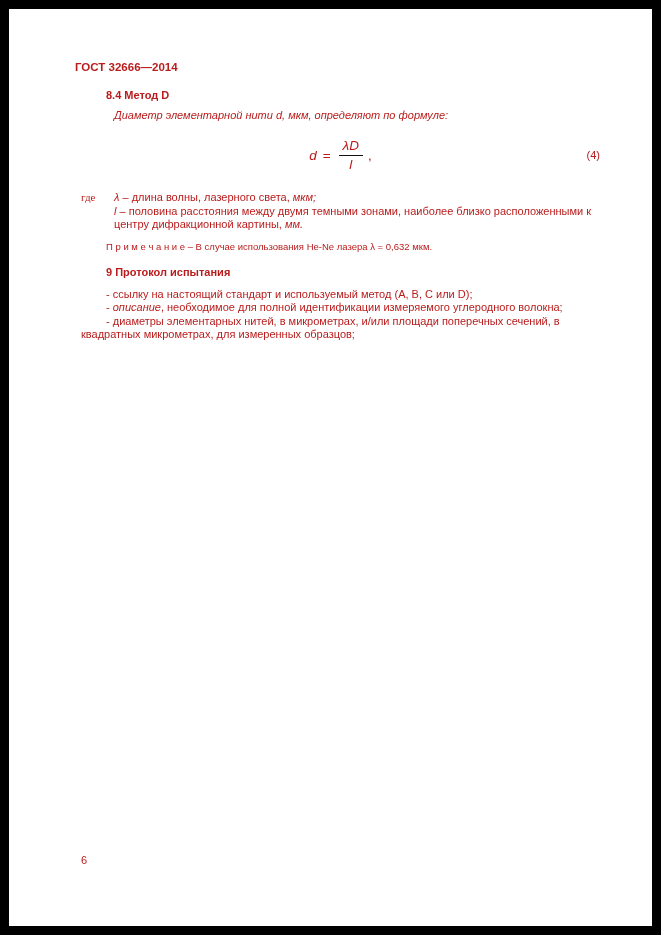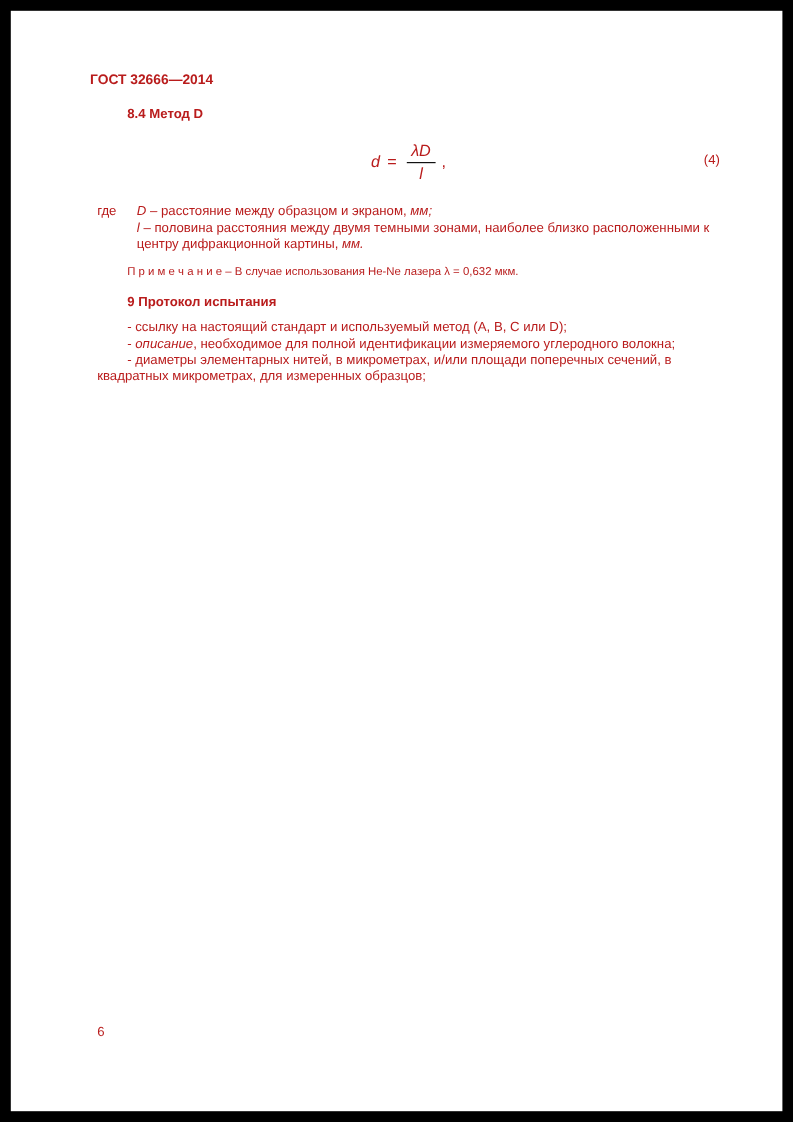--- a/index.html
+++ b/index.html
@@ -69,21 +69,21 @@
     position:absolute;
     right:0;
     top:12px;
     font-style:normal;
     font-size:11px;
   }
   .where {
     display:flex;
     margin-bottom:9px;
   }
-  .where-label { width:33px; flex-shrink:0; }
+  .where-label { width:33px; flex-shrink:0;font-family:Liberation Serif, serif; }
   .defs { flex:1; }
   .def { margin-bottom:0.5px; }
   .it { font-style:italic; }
   .note {
     font-size:9.5px;
     line-height:12px;
     text-indent:25px;
     margin-bottom:13px;
   }
   .sec9-heading {
@@ -106,38 +106,39 @@
 <body>
 
 <div class="frame">
   <div class="page">
     <div class="content">
 
       <div class="doc-header">ГОСТ 32666—2014</div>
 
       <div class="sec-heading">8.4 Метод D</div>
 
+      <div class="intro">Диаметр элементарной нити d, мкм, определяют по формуле:</div>
 
       <div class="formula-row">
         <span class="formula">
             <span>d</span>
             <span class="f-eq">=</span>
             <span class="frac">
               <span class="num">λD</span>
               <span class="den">l</span>
             </span>
             <span class="f-comma">,</span>
           </span>
         <span class="f-number">(4)</span>
       </div>
 
       <div class="where">
         <span class="where-label">где</span>
         <div class="defs">
-          <div class="def"><span class="it">D</span> <span>– расстояние между образцом и экраном,</span> <span class="it">мм;</span></div>
+          <div class="def"><span class="it">λ</span> <span>– длина волны, лазерного света,</span> <span class="it">мкм;</span></div>
           <div class="def"><span class="it">l</span> <span>– половина расстояния между двумя темными зонами, наиболее близко расположенными к центру дифракционной картины,</span> <span class="it">мм.</span></div>
         </div>
       </div>
 
       <div class="note">П р и м е ч а н и е  – В случае использования He-Ne лазера λ = 0,632 мкм.</div>
 
       <div class="sec9-heading">9 Протокол испытания</div>
 
       <p class="body-p">- ссылку на настоящий стандарт и используемый метод (A, B, C или D);</p>
       <p class="body-p"><span>- </span><span class="it">описание</span><span>, необходимое для полной идентификации измеряемого углеродного волокна;</span></p>

